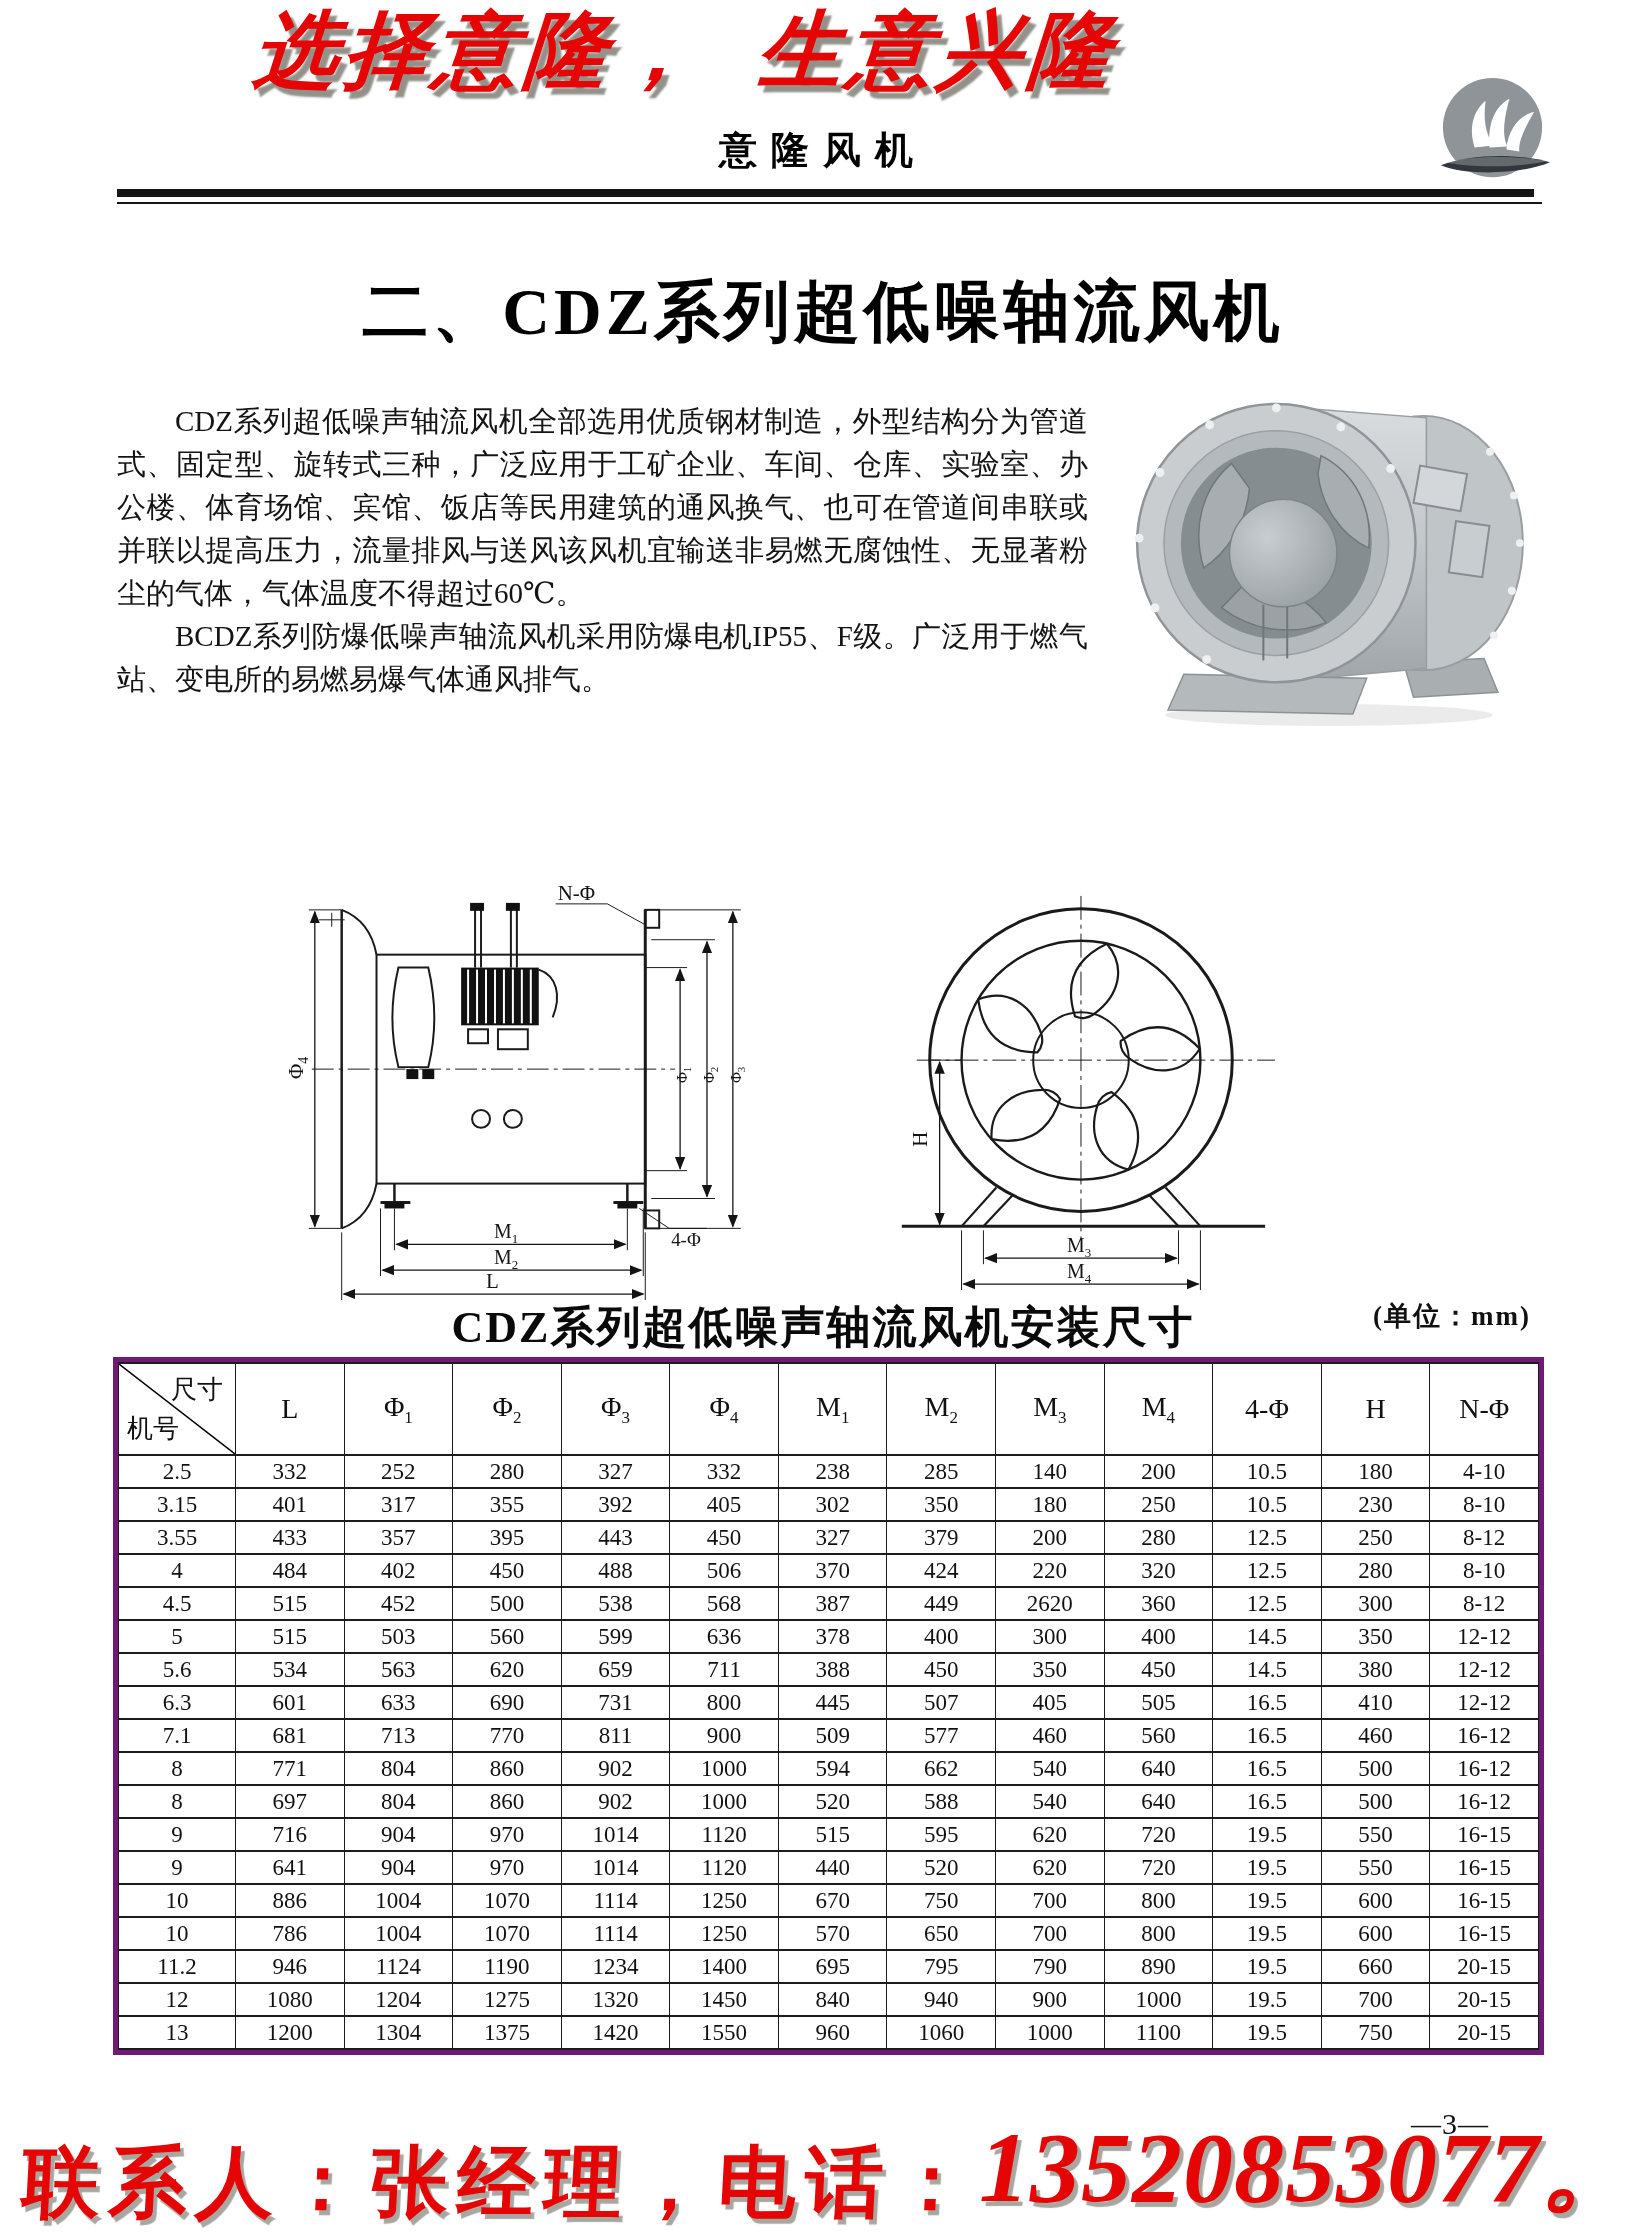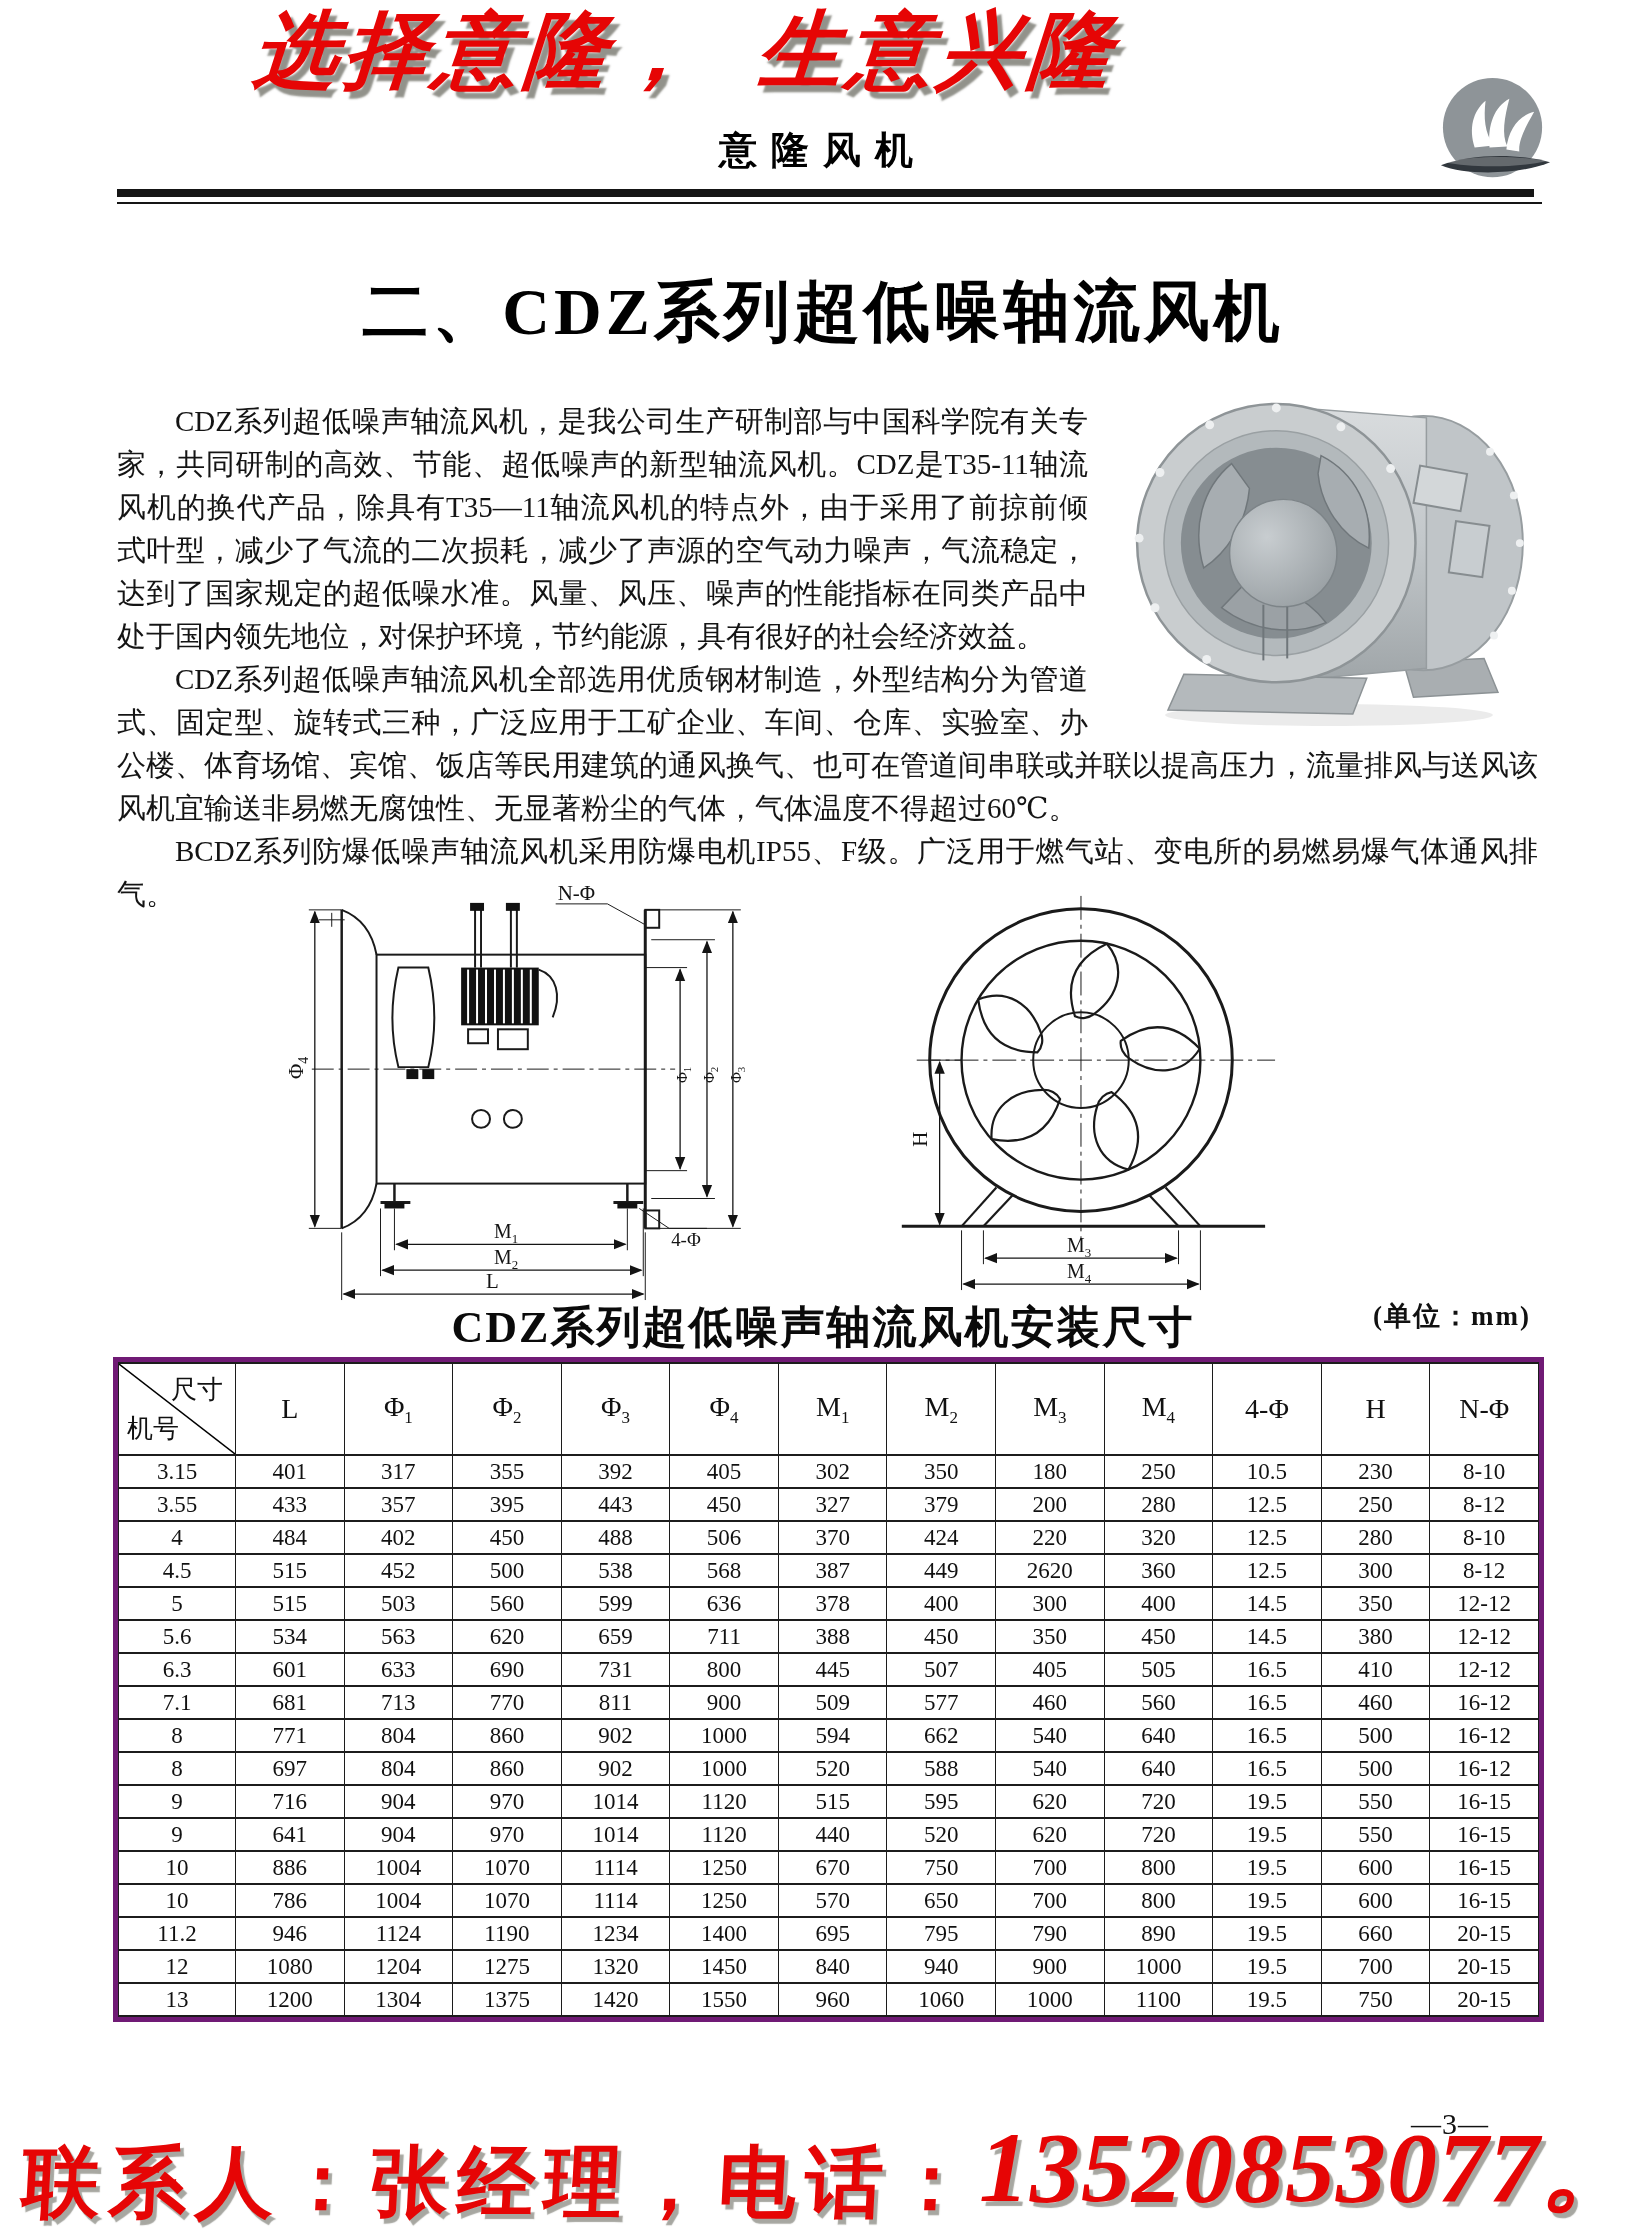--- a/index.html
+++ b/index.html
@@ -128,21 +128,20 @@
         <circle cx="165" cy="14" r="4.5" fill="#eef0f1"></circle>
           <circle cx="98" cy="31" r="4.5" fill="#eef0f1"></circle>
         <circle cx="48" cy="79" r="4.5" fill="#eef0f1"></circle>
           <circle cx="27" cy="145" r="4.5" fill="#eef0f1"></circle>
         <circle cx="43" cy="215" r="4.5" fill="#eef0f1"></circle>
           <circle cx="95" cy="267" r="4.5" fill="#eef0f1"></circle>
         <circle cx="230" cy="33" r="4.5" fill="#eef0f1"></circle>
           <circle cx="280" cy="75" r="4.5" fill="#eef0f1"></circle>
       </svg>
     </div>
-    <p>CDZ系列超低噪声轴流风机，是我公司生产研制部与中国科学院有关专家，共同研制的高效、节能、超低噪声的新型轴流风机。CDZ是T35-11轴流风机的换代产品，除具有T35—11轴流风机的特点外，由于采用了前掠前倾式叶型，减少了气流的二次损耗，减少了声源的空气动力噪声，气流稳定，达到了国家规定的超低噪水准。风量、风压、噪声的性能指标在同类产品中处于国内领先地位，对保护环境，节约能源，具有很好的社会经济效益。</p>
     <p>CDZ系列超低噪声轴流风机全部选用优质钢材制造，外型结构分为管道式、固定型、旋转式三种，广泛应用于工矿企业、车间、仓库、实验室、办公楼、体育场馆、宾馆、饭店等民用建筑的通风换气、也可在管道间串联或并联以提高压力，流量排风与送风该风机宜输送非易燃无腐蚀性、无显著粉尘的气体，气体温度不得超过60℃。</p>
     <p>BCDZ系列防爆低噪声轴流风机采用防爆电机IP55、F级。广泛用于燃气站、变电所的易燃易爆气体通风排气。</p>
   </div>
 
   <div class="drawings">
 
     <svg class="drawing-side" width="677" height="428" viewBox="0 0 680 430">
       <defs>
         <marker id="arA" viewBox="0 0 10 10" refX="9" refY="5" markerWidth="10" markerHeight="10" orient="auto-start-reverse">
           <path d="M0,1 L10,5 L0,9 z" fill="#141414"></path>
@@ -317,20 +316,35 @@
             <th>M<sub>2</sub></th>
             <th>M<sub>3</sub></th>
             <th>M<sub>4</sub></th>
             <th>4-Φ</th>
             <th>H</th>
             <th>N-Φ</th>
           </tr>
       </thead>
       <tbody>
           <tr>
+            <td>2.5</td>
+            <td>332</td>
+            <td>252</td>
+            <td>280</td>
+            <td>327</td>
+            <td>332</td>
+            <td>238</td>
+            <td>285</td>
+            <td>140</td>
+            <td>200</td>
+            <td>10.5</td>
+            <td>180</td>
+            <td>4-10</td>
+          </tr>
+          <tr>
             <td>3.15</td>
             <td>401</td>
             <td>317</td>
             <td>355</td>
             <td>392</td>
             <td>405</td>
             <td>302</td>
             <td>350</td>
             <td>180</td>
             <td>250</td>

